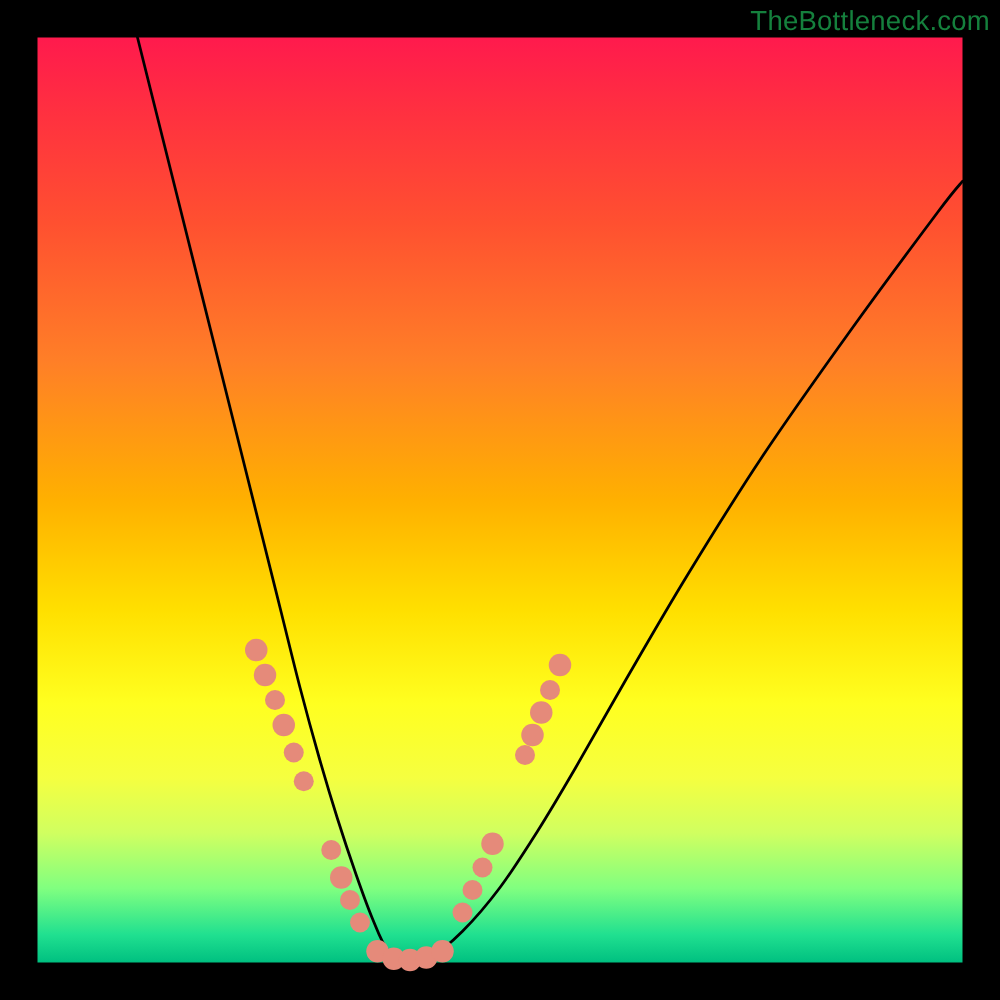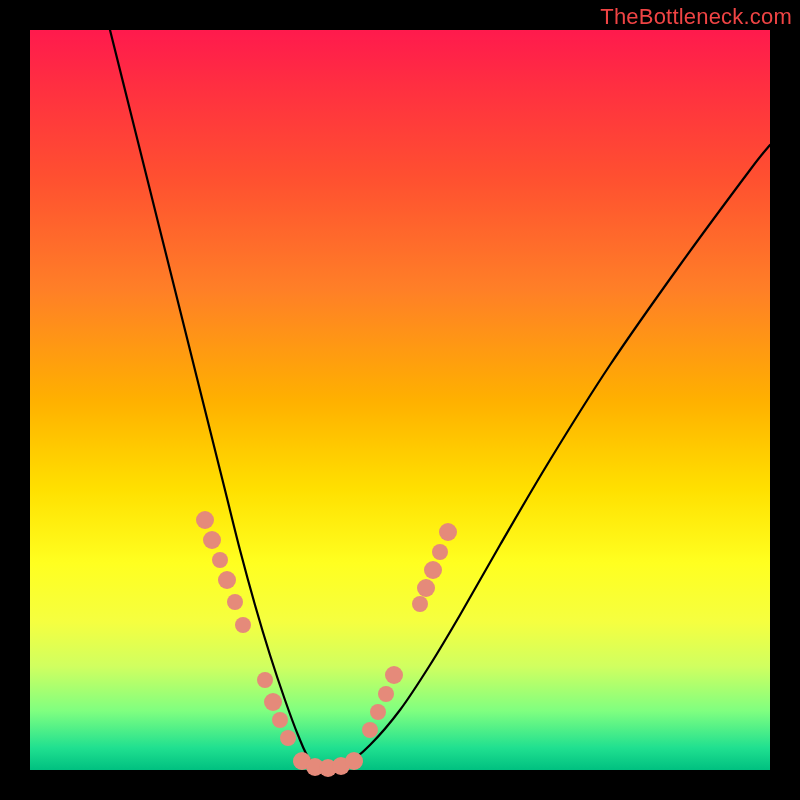--- a/index.html
+++ b/index.html
@@ -34,21 +34,21 @@
       #f5ff40 80%,
       #d0ff60 86%,
       #80ff80 92%,
       #20e090 97%,
       #00c080 100%);
   }
   .watermark {
     position: absolute;
     top: 4px;
     right: 8px;
-    color: #ef4444;
+    color: #15803d;
     font-size: 22px;
     font-weight: 500;
     letter-spacing: 0.2px;
   }
   svg.curve {
     position: absolute;
     left: 30px;
     top: 30px;
     width: 740px;
     height: 740px;

